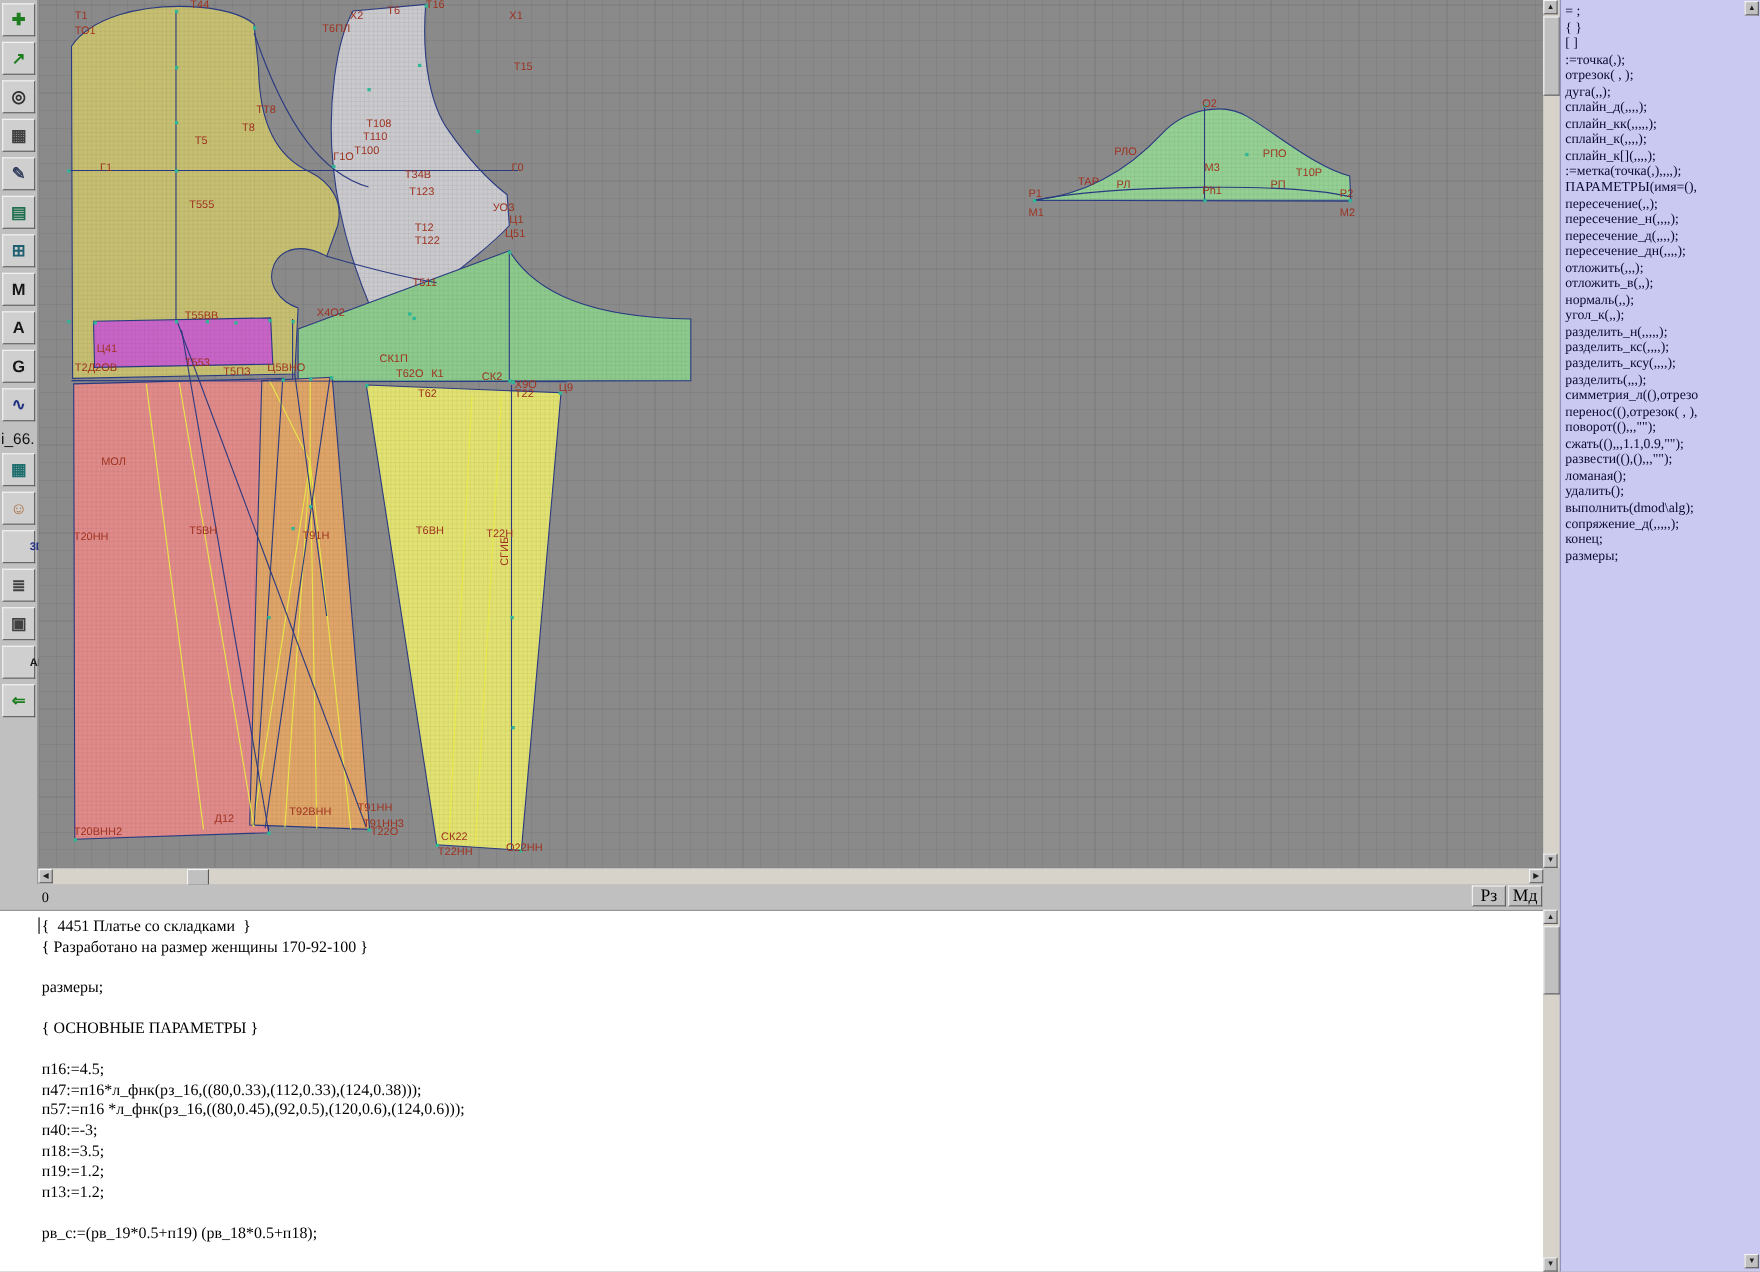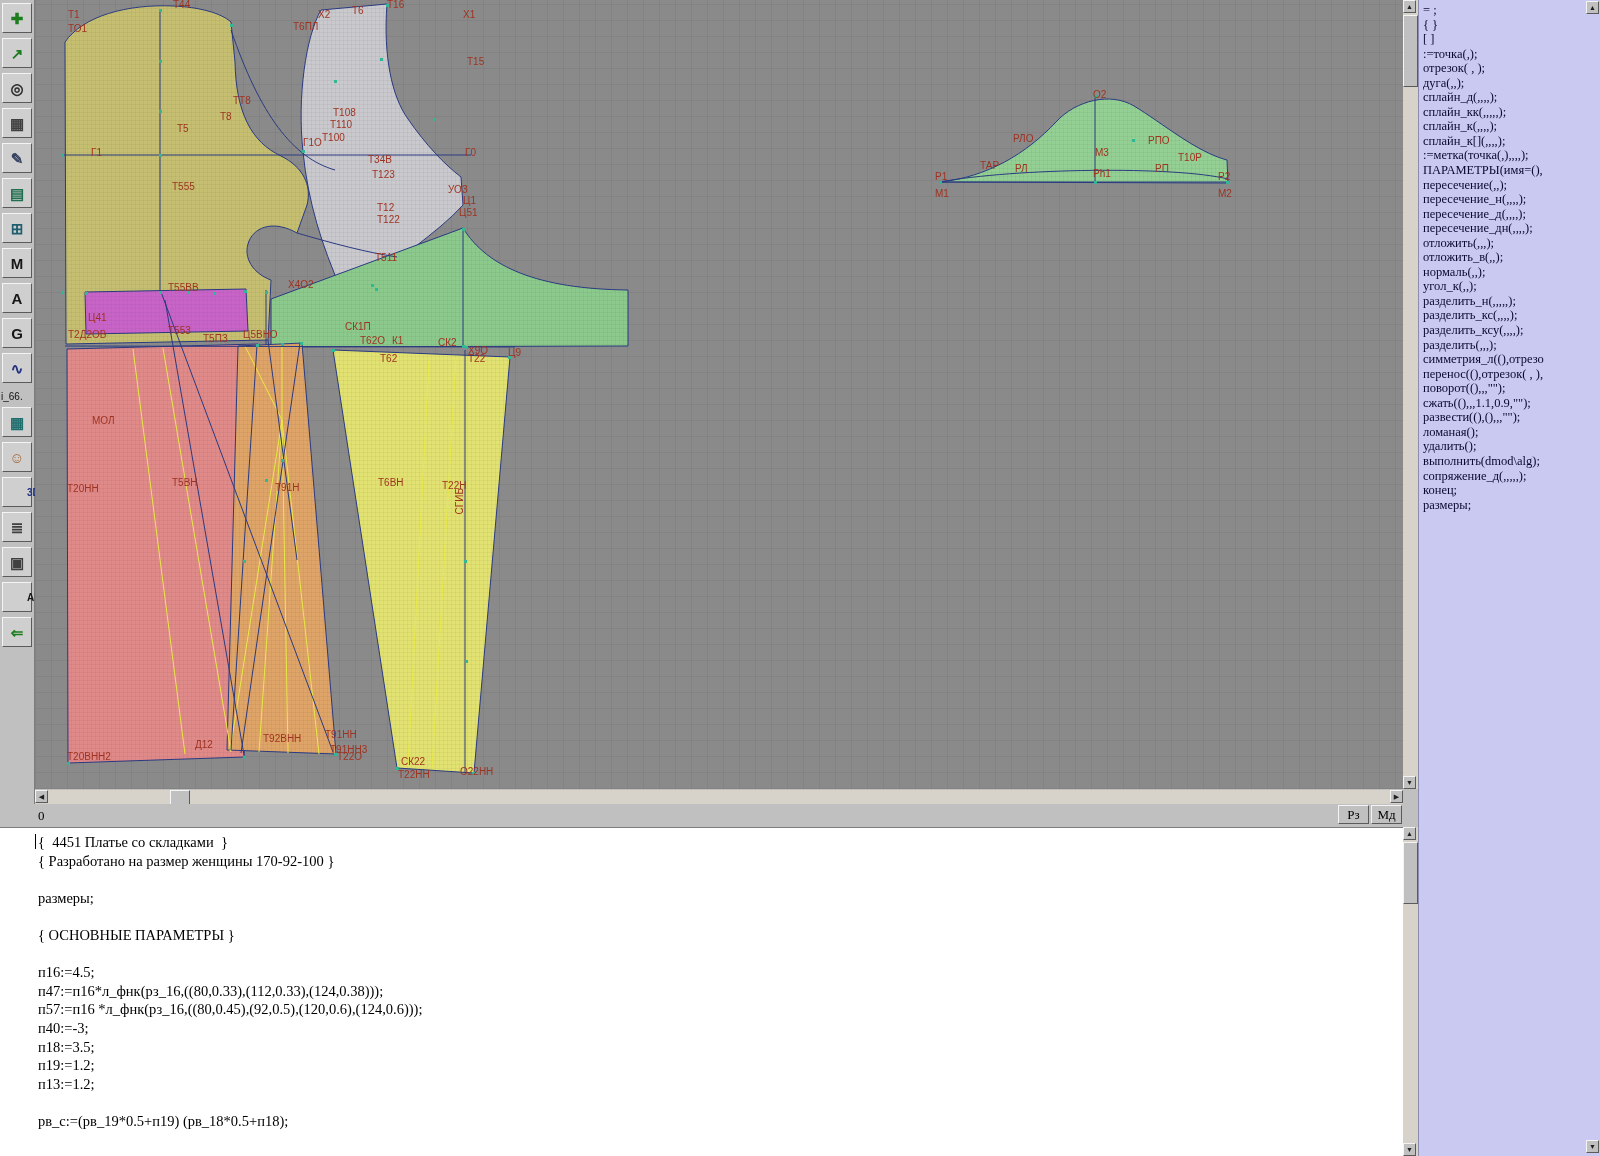--- a/index.html
+++ b/index.html
@@ -9,21 +9,21 @@
   }
   
   #toolbar{position:absolute;left:0;top:0;width:35px;height:804px;background:#c0c0c0;
     border-right:1px solid #7d7d7d;box-sizing:border-box;padding-top:2px;}
   .tool{display:block;width:30px;height:30px;margin:1px auto 5px;background:#cfcfcf;
     border:1px solid;border-color:#f4f4f4 #5a5a5a #5a5a5a #f4f4f4;
     font-size:15px;line-height:27px;text-align:center;padding:0;cursor:pointer;
     font-family:"Liberation Sans",sans-serif;font-weight:bold;}
   .tool .tool-glyph{pointer-events:none;}
   .tool-small{font-size:10px;padding-left:24px;}
-  #tool-label{font-size:10px;color:#101010;padding:3px 10px 4px 1px;font-family:"Liberation Sans",sans-serif;}
+  #tool-label{font-size:14px;color:#101010;padding:3px 10px 4px 1px;font-family:"Liberation Sans",sans-serif;}
   
   #canvas{position:absolute;left:35px;top:0;width:1368px;height:789px;background:var(--canvas-bg);
     overflow:hidden;
     background-image:
       repeating-linear-gradient(0deg, rgba(0,0,0,0.05) 0 1px, transparent 1px 16px),
       repeating-linear-gradient(90deg, rgba(0,0,0,0.05) 0 1px, transparent 1px 16px);}
   #canvas svg{position:absolute;left:0;top:0;}
   .lbl{position:absolute;font-size:10px;line-height:10px;color:var(--label);white-space:nowrap;z-index:5;}
   .lbl.vertical{writing-mode:vertical-rl;transform:rotate(180deg);}
   
@@ -34,21 +34,21 @@
   .sb-thumb{position:absolute;background:#c0c0c0;
     border:1px solid;border-color:#f4f4f4 #5a5a5a #5a5a5a #f4f4f4;cursor:grab;}
   #vscroll-canvas{left:1403px;top:0;width:15px;height:789px;}
   #hscroll{left:35px;top:790px;width:1368px;height:14px;}
   #vscroll-code{left:1403px;top:827px;width:15px;height:329px;}
   
   #statusbar{position:absolute;left:0;top:804px;width:1418px;height:23px;background:#c0c0c0;}
   #status-left{position:absolute;left:38px;top:4px;font-size:13px;font-family:"Liberation Serif",serif;color:#000;}
   .status-btn{position:absolute;top:1px;width:31px;height:19px;background:#c0c0c0;
     border:1px solid;border-color:#f4f4f4 #5a5a5a #5a5a5a #f4f4f4;
-    font-size:13px;font-family:"Liberation Serif",serif;line-height:17px;text-align:center;padding:0;cursor:pointer;}
+    font-size:16px;font-family:"Liberation Serif",serif;line-height:17px;text-align:center;padding:0;cursor:pointer;}
   
   #code{position:absolute;left:0;top:827px;width:1403px;height:329px;background:#fff;
     border-top:1px solid #7d7d7d;box-sizing:border-box;padding:5px 0 0 38px;overflow:hidden;
     font-family:"Liberation Serif",serif;font-size:14.5px;color:#000;}
   .code-line{min-height:18.6px;line-height:18.6px;white-space:pre;}
   #caret{position:absolute;left:35px;top:834px;width:1px;height:15px;background:#000;}
   
   #sidebar{position:absolute;left:1418px;top:0;width:182px;height:1156px;background:var(--panel-bg);
     border-left:1px solid #8c8cb0;box-sizing:border-box;padding:3px 0 0 4px;
     font-family:"Liberation Serif",serif;font-size:12.5px;color:#0a0a30;overflow:hidden;}

